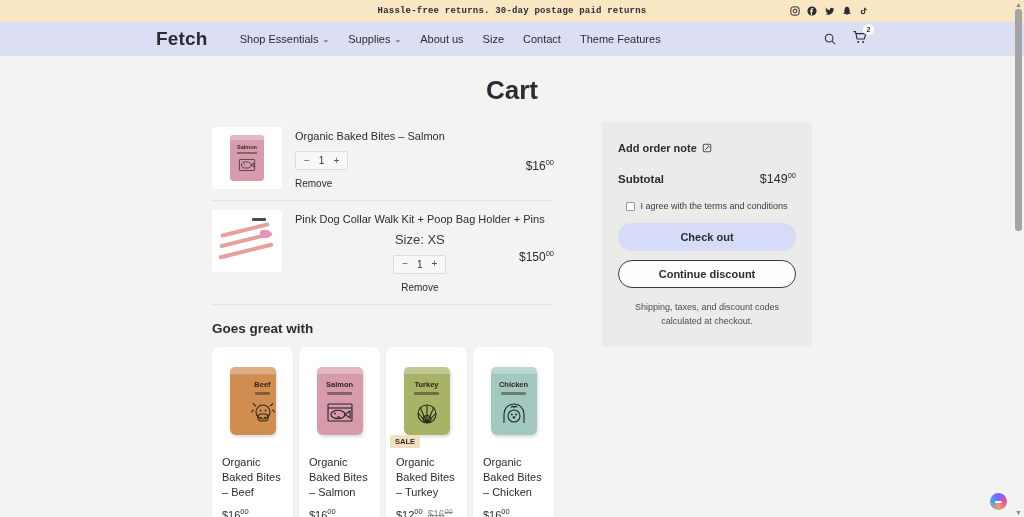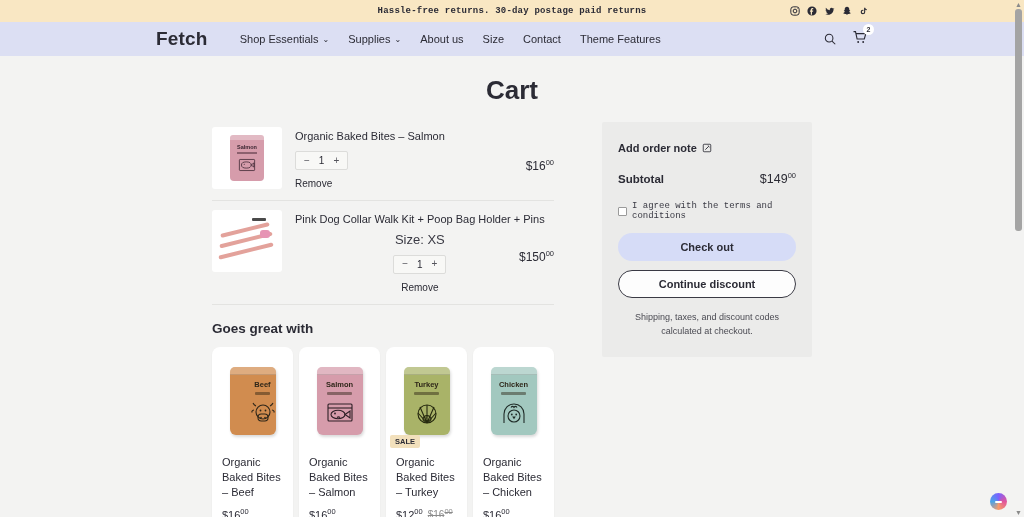--- a/index.html
+++ b/index.html
@@ -54,21 +54,21 @@
   .sale-badge { position:absolute; left:-6px; bottom:-2px; background:#f2e0bc; color:#2b2b35; font-size:7.5px; font-weight:600; padding:2px 5px; border-radius:2px; }
   .prod-title { font-size:11px; line-height:1.4; margin-top:9px; }
   .prod-price { margin-top:6px; font-size:11px; }
   .compare { color:#8b8b8b; text-decoration:line-through; margin-left:5px; font-size:10px; }
   
   .summary { width:210px; background:#ebebea; border-radius:2px; padding:20px 16px 18px; }
   .note-row { font-size:11px; font-weight:700; display:flex; align-items:center; gap:5px; cursor:pointer; }
   .subtotal-row { display:flex; justify-content:space-between; align-items:baseline; margin-top:17px; }
   .subtotal-label { font-size:11.5px; font-weight:700; }
   .subtotal-amount { font-size:12.5px; }
-  .terms-row { display:flex; align-items:center; justify-content:center; gap:5px; margin-top:15px;font-family:Liberation Mono, monospace; }
+  .terms-row { display:flex; align-items:center; justify-content:center; gap:5px; margin-top:15px; }
   .checkbox { width:9px; height:9px; border:1px solid #9a9a9a; background:#fff; border-radius:1px; flex:0 0 auto; cursor:pointer; }
   .terms-text { font-size:9px; color:#3a3a44; }
   .btn { display:block; width:100%; height:28px; border-radius:14px; font-size:11px; font-weight:600; font-family:"Liberation Sans", sans-serif; color:#2b2b35; cursor:pointer; }
   .btn-checkout { margin-top:12px; background:#d6dcf7; border:none; }
   .btn-continue { margin-top:9px; background:#fdfdfd; border:1px solid #3a3a44; }
   .footnote { margin-top:13px; text-align:center; font-size:9px; line-height:1.55; color:#4a4a52; }
   
   .scrollbar { position:fixed; top:0; right:0; width:11px; height:517px; }
   .scroll-arrow { position:absolute; left:0; width:11px; text-align:center; font-size:7px; color:#8a8a8a; }
   .scroll-thumb { position:absolute; top:9px; right:2px; width:7px; height:222px; background:#a4a4a4; border-radius:3px; cursor:pointer; }

